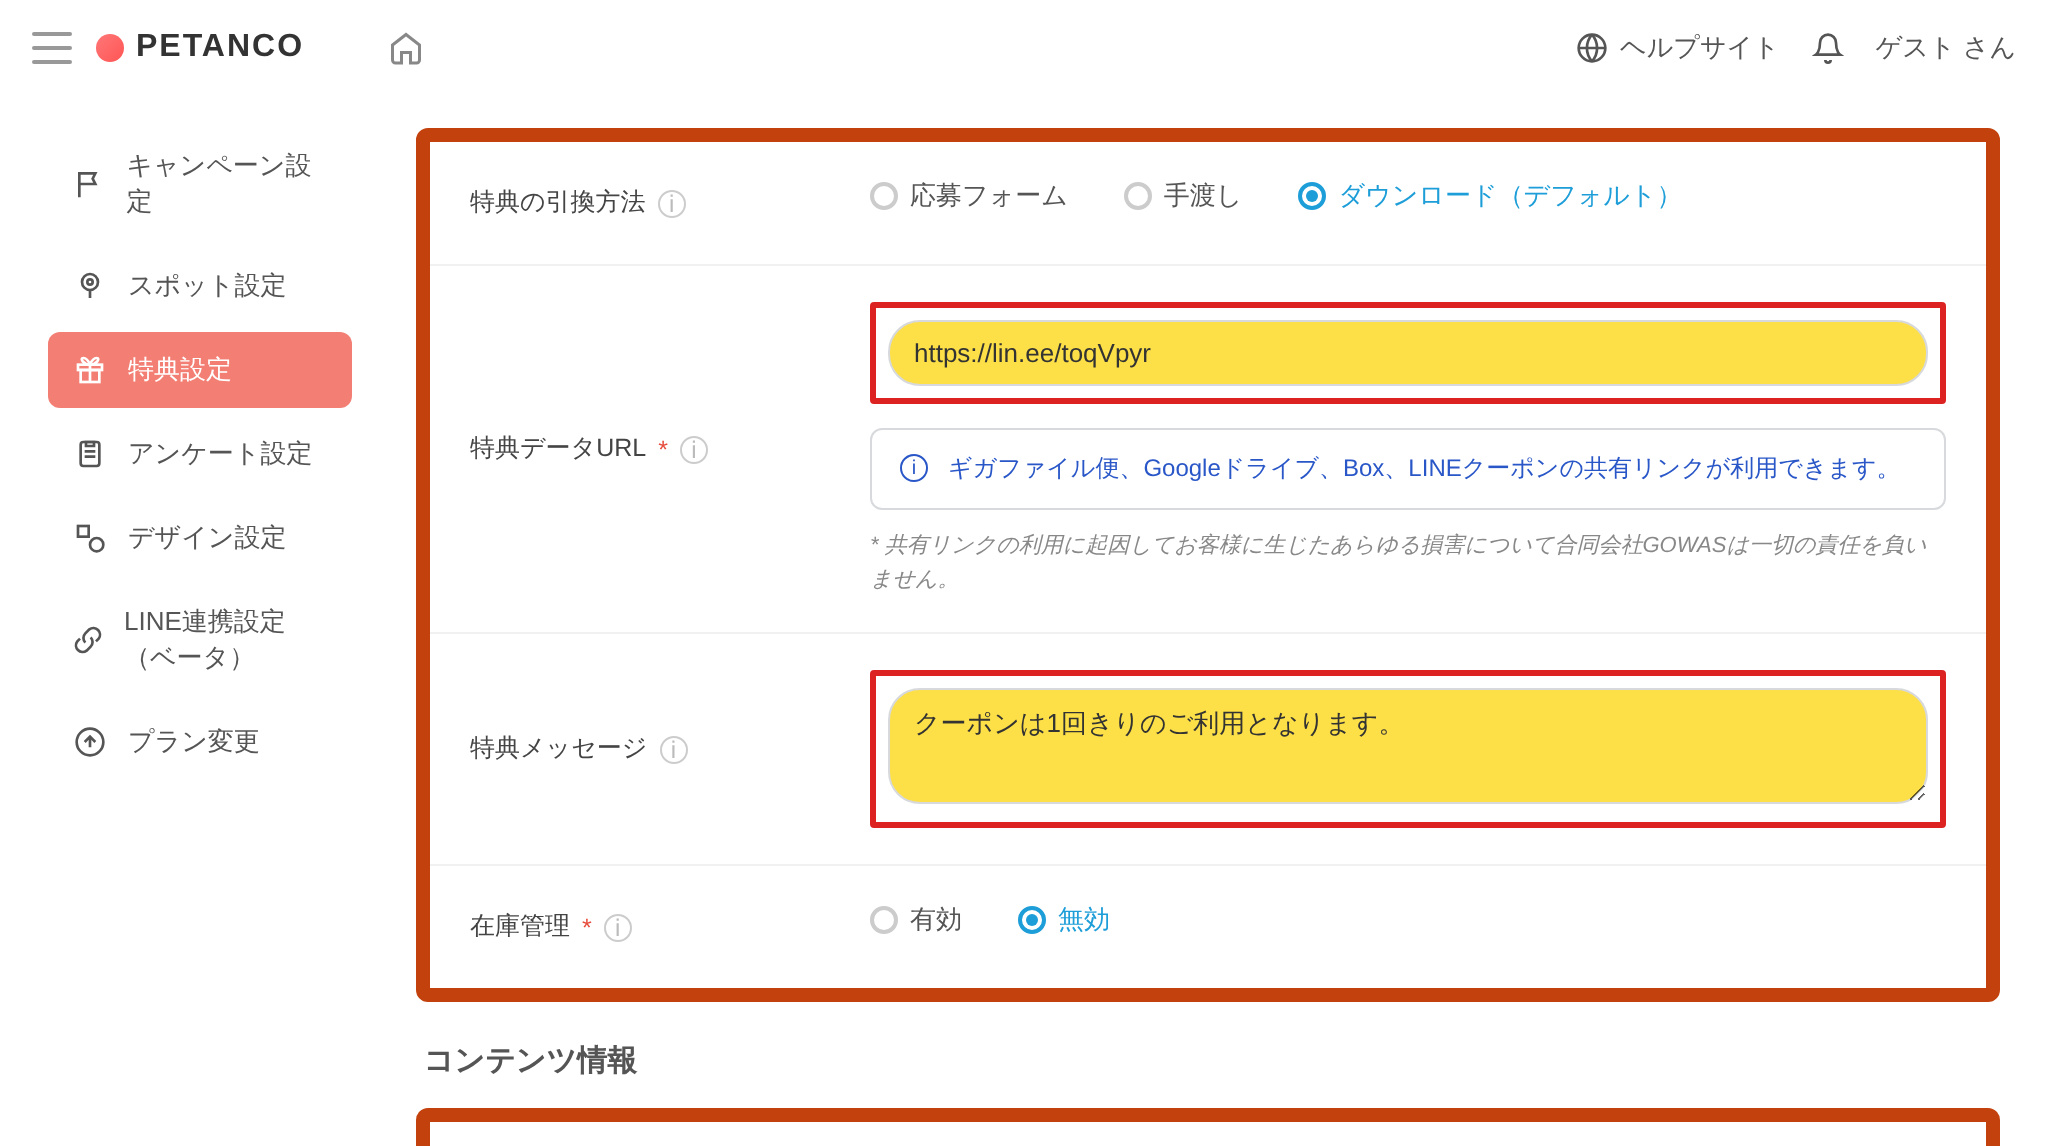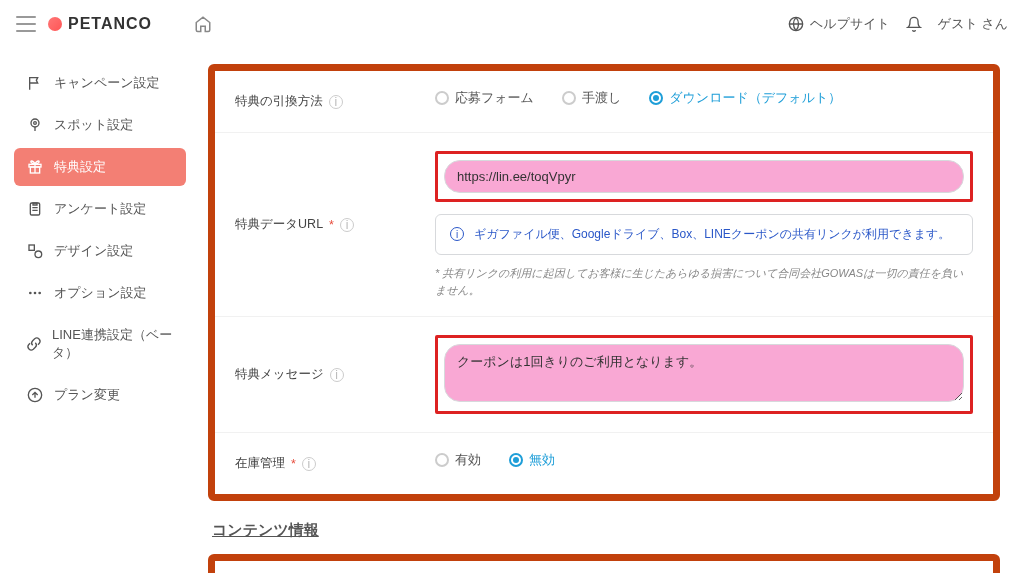--- a/index.html
+++ b/index.html
@@ -24,21 +24,21 @@
   .hamburger span { display:block; height:2px; background:#999; border-radius:1px;}
   .logo-dot { width: 14px; height:14px; border-radius:50%; background: linear-gradient(135deg,#f77,#f55); margin-right:6px;}
   .logo-text { font-weight:800; letter-spacing:1px; font-size:16px; color:#333;}
   .header-home { margin-left: 42px; color:#888; cursor:pointer;}
   .header-spacer { flex:1; }
   .header-right { display:flex; align-items:center; gap:16px; color:#555; font-size:13px;}
   .hr-item { display:flex; align-items:center; gap:6px; cursor:pointer;}
   .icon { display:inline-flex; align-items:center; justify-content:center; }
   
   .layout { display:flex; height: calc(573px - 48px); }
-  .sidebar { width: 200px; padding: 16px 14px; }
+  .sidebar { width: 200px; padding: 16px 24px; }
   .side-item {
     display:flex; align-items:center; gap:10px;
     padding: 10px 12px; border-radius:6px;
     color:#555; font-size:13px; cursor:pointer; margin-bottom:4px;
   }
   .side-item.active { background:#f37f74; color:#fff; }
   .side-item .icon { width:18px; }
   .content { flex:1; padding: 16px 24px 0 8px; overflow-y:auto; }
   .section { border:7px solid #c2410c; border-radius:6px; margin-bottom:20px; background:#fff; }
   .row { display:flex; border-bottom:1px solid #f1f1f1; }
@@ -52,33 +52,33 @@
   .row-body { flex:1; padding: 18px 20px; }
   .radio-group { display:flex; gap:28px; align-items:center; }
   .radio { display:flex; align-items:center; gap:6px; font-size:13px; color:#555; cursor:pointer;}
   .radio .dot { width:14px; height:14px; border-radius:50%; border:2px solid #ccc; display:inline-flex; align-items:center; justify-content:center;}
   .radio.sel .dot { border-color:#1e9ed8; }
   .radio.sel .dot::after { content:""; width:6px; height:6px; border-radius:50%; background:#1e9ed8;}
   .radio.sel { color:#1e9ed8; }
   .annot-box { border:3px solid #d22; padding:6px; border-radius:2px; }
   .input-text, .textarea {
     width:100%; border:1px solid #d7d9dc; border-radius:16px;
-    padding:8px 12px; font-size:13px; color:#333; background:#f9a8d4;
+    padding:8px 12px; font-size:13px; color:#333; background:#fde047;
     font-family:inherit;
   }
   .textarea { height:58px; resize:both; }
   .info-banner {
     margin-top:12px; border:1px solid #d7d9dc; border-radius:6px;
     padding:10px 14px; display:flex; gap:10px; align-items:flex-start;
     font-size:12px; color:#2a57c8;
   }
   .info-banner .icon { color:#2a57c8; border:1.5px solid #2a57c8; border-radius:50%; width:14px; height:14px; font-size:10px; margin-top:2px;}
   .info-banner .txt { line-height:1.6; }
   .disclaimer { font-size:11px; color:#888; margin-top:10px; line-height:1.5;font-style:italic;}
-  .section-title { font-size:15px; font-weight:600; color:#555; margin: 6px 0 14px 4px; text-decoration: underline;}
+  .section-title { font-size:15px; font-weight:600; color:#555; margin: 6px 0 14px 4px;}
   svg { display:block; }
 </style>
 </head>
 <body>
 
 <div class="header">
   <div class="hamburger">
       <span></span>
       <span></span>
       <span></span>
@@ -157,30 +157,20 @@
       <span class="icon">
           <svg width="16" height="16" viewBox="0 0 24 24" fill="none" stroke="currentColor" stroke-width="2">
             <rect x="3" y="3" width="8" height="8"></rect>
             <circle cx="17" cy="17" r="5"></circle>
           </svg>
         </span>
       <span>デザイン設定</span>
     </div>
     <div class="side-item">
       <span class="icon">
-          <svg width="16" height="16" viewBox="0 0 24 24" fill="currentColor">
-            <circle cx="5" cy="12" r="2"></circle>
-            <circle cx="12" cy="12" r="2"></circle>
-            <circle cx="19" cy="12" r="2"></circle>
-          </svg>
-        </span>
-      <span>オプション設定</span>
-    </div>
-    <div class="side-item">
-      <span class="icon">
           <svg width="16" height="16" viewBox="0 0 24 24" fill="none" stroke="currentColor" stroke-width="2">
             <path d="M10 14a5 5 0 0 1 0-7l3-3a5 5 0 0 1 7 7l-2 2M14 10a5 5 0 0 1 0 7l-3 3a5 5 0 0 1-7-7l2-2"></path>
           </svg>
         </span>
       <span>LINE連携設定（ベータ）</span>
     </div>
     <div class="side-item">
       <span class="icon">
           <svg width="16" height="16" viewBox="0 0 24 24" fill="none" stroke="currentColor" stroke-width="2">
             <circle cx="12" cy="12" r="10"></circle>

